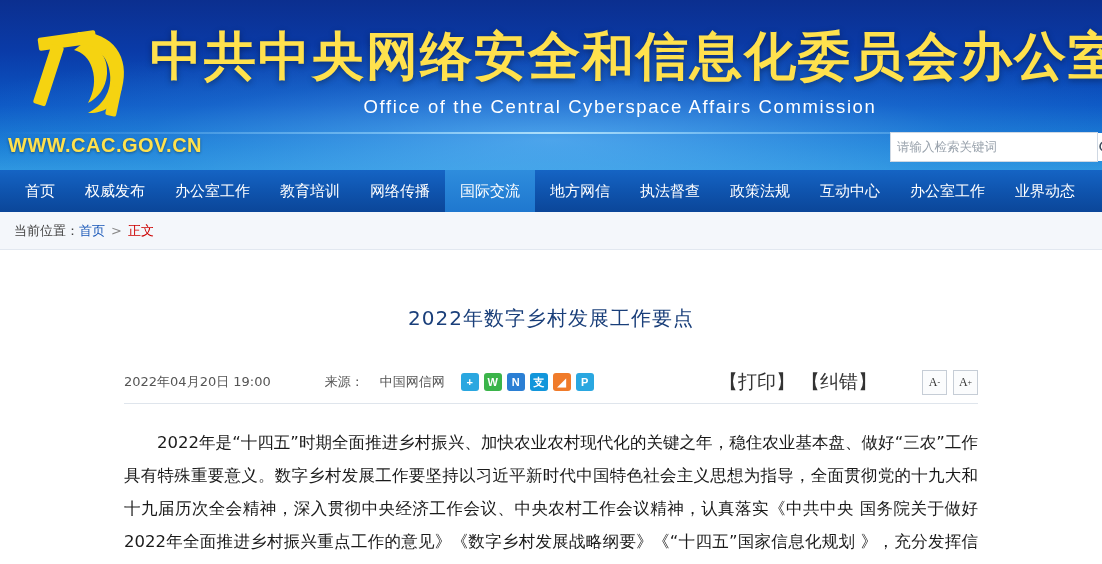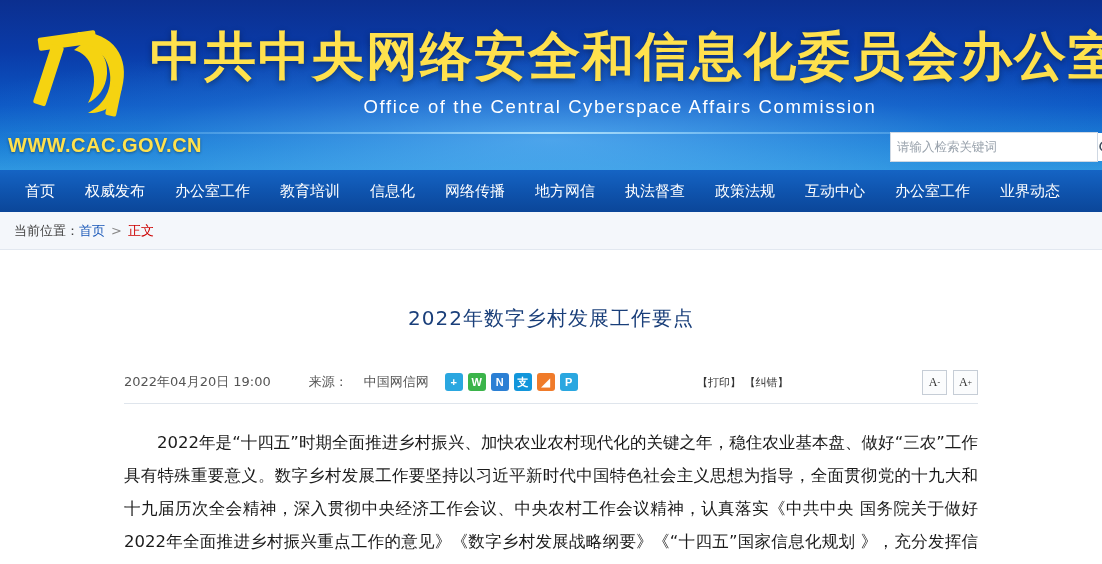--- a/index.html
+++ b/index.html
@@ -169,37 +169,37 @@
     margin: 0 80px;
     height: 42px;
     border-bottom: 1px solid #dfe5ec;
     display: flex;
     align-items: center;
     font-size: 13px;
     color: #555;
     position: relative;
     font-family: "DejaVu Sans", "Liberation Sans", sans-serif;
   }
-  .meta-date { margin-right: 38px; }
+  .meta-date { margin-right: 54px; }
   .meta-source { margin-right: 16px; }
   .share-icons { display: flex; align-items: center; gap: 5px; }
   .share-ico {
     width: 18px; height: 18px;
     border-radius: 3px;
     display: flex; align-items: center; justify-content: center;
     color: #fff;
     font-size: 11px;
     font-weight: bold;
     cursor: pointer;
     font-family: "Liberation Sans", sans-serif;
   }
   .meta-actions {
     position: absolute;
-    left: 573px;
-    font-size: 11px;
+    left: 595px;
+    font-size: 19px;
     color: #333;
     white-space: nowrap;
   }
   .meta-actions a { color: #333; text-decoration: none; cursor: pointer; }
   .font-ctrl {
     position: absolute;
     right: 0;
     display: flex;
     gap: 6px;
   }
@@ -258,22 +258,22 @@
       </svg>
     </span>
   </div>
 </div>
 
 <div class="nav">
   <div class="nav-item">首页</div>
   <div class="nav-item">权威发布</div>
   <div class="nav-item">办公室工作</div>
   <div class="nav-item">教育培训</div>
-  <div class="nav-item">信息化</div>
   <div class="nav-item">网络传播</div>
+  <div class="nav-item active">国际交流</div>
   <div class="nav-item">地方网信</div>
   <div class="nav-item">执法督查</div>
   <div class="nav-item">政策法规</div>
   <div class="nav-item">互动中心</div>
   <div class="nav-item">办公室工作</div>
   <div class="nav-item">业界动态</div>
 
 </div>
 
 <div class="breadcrumb-bar">

